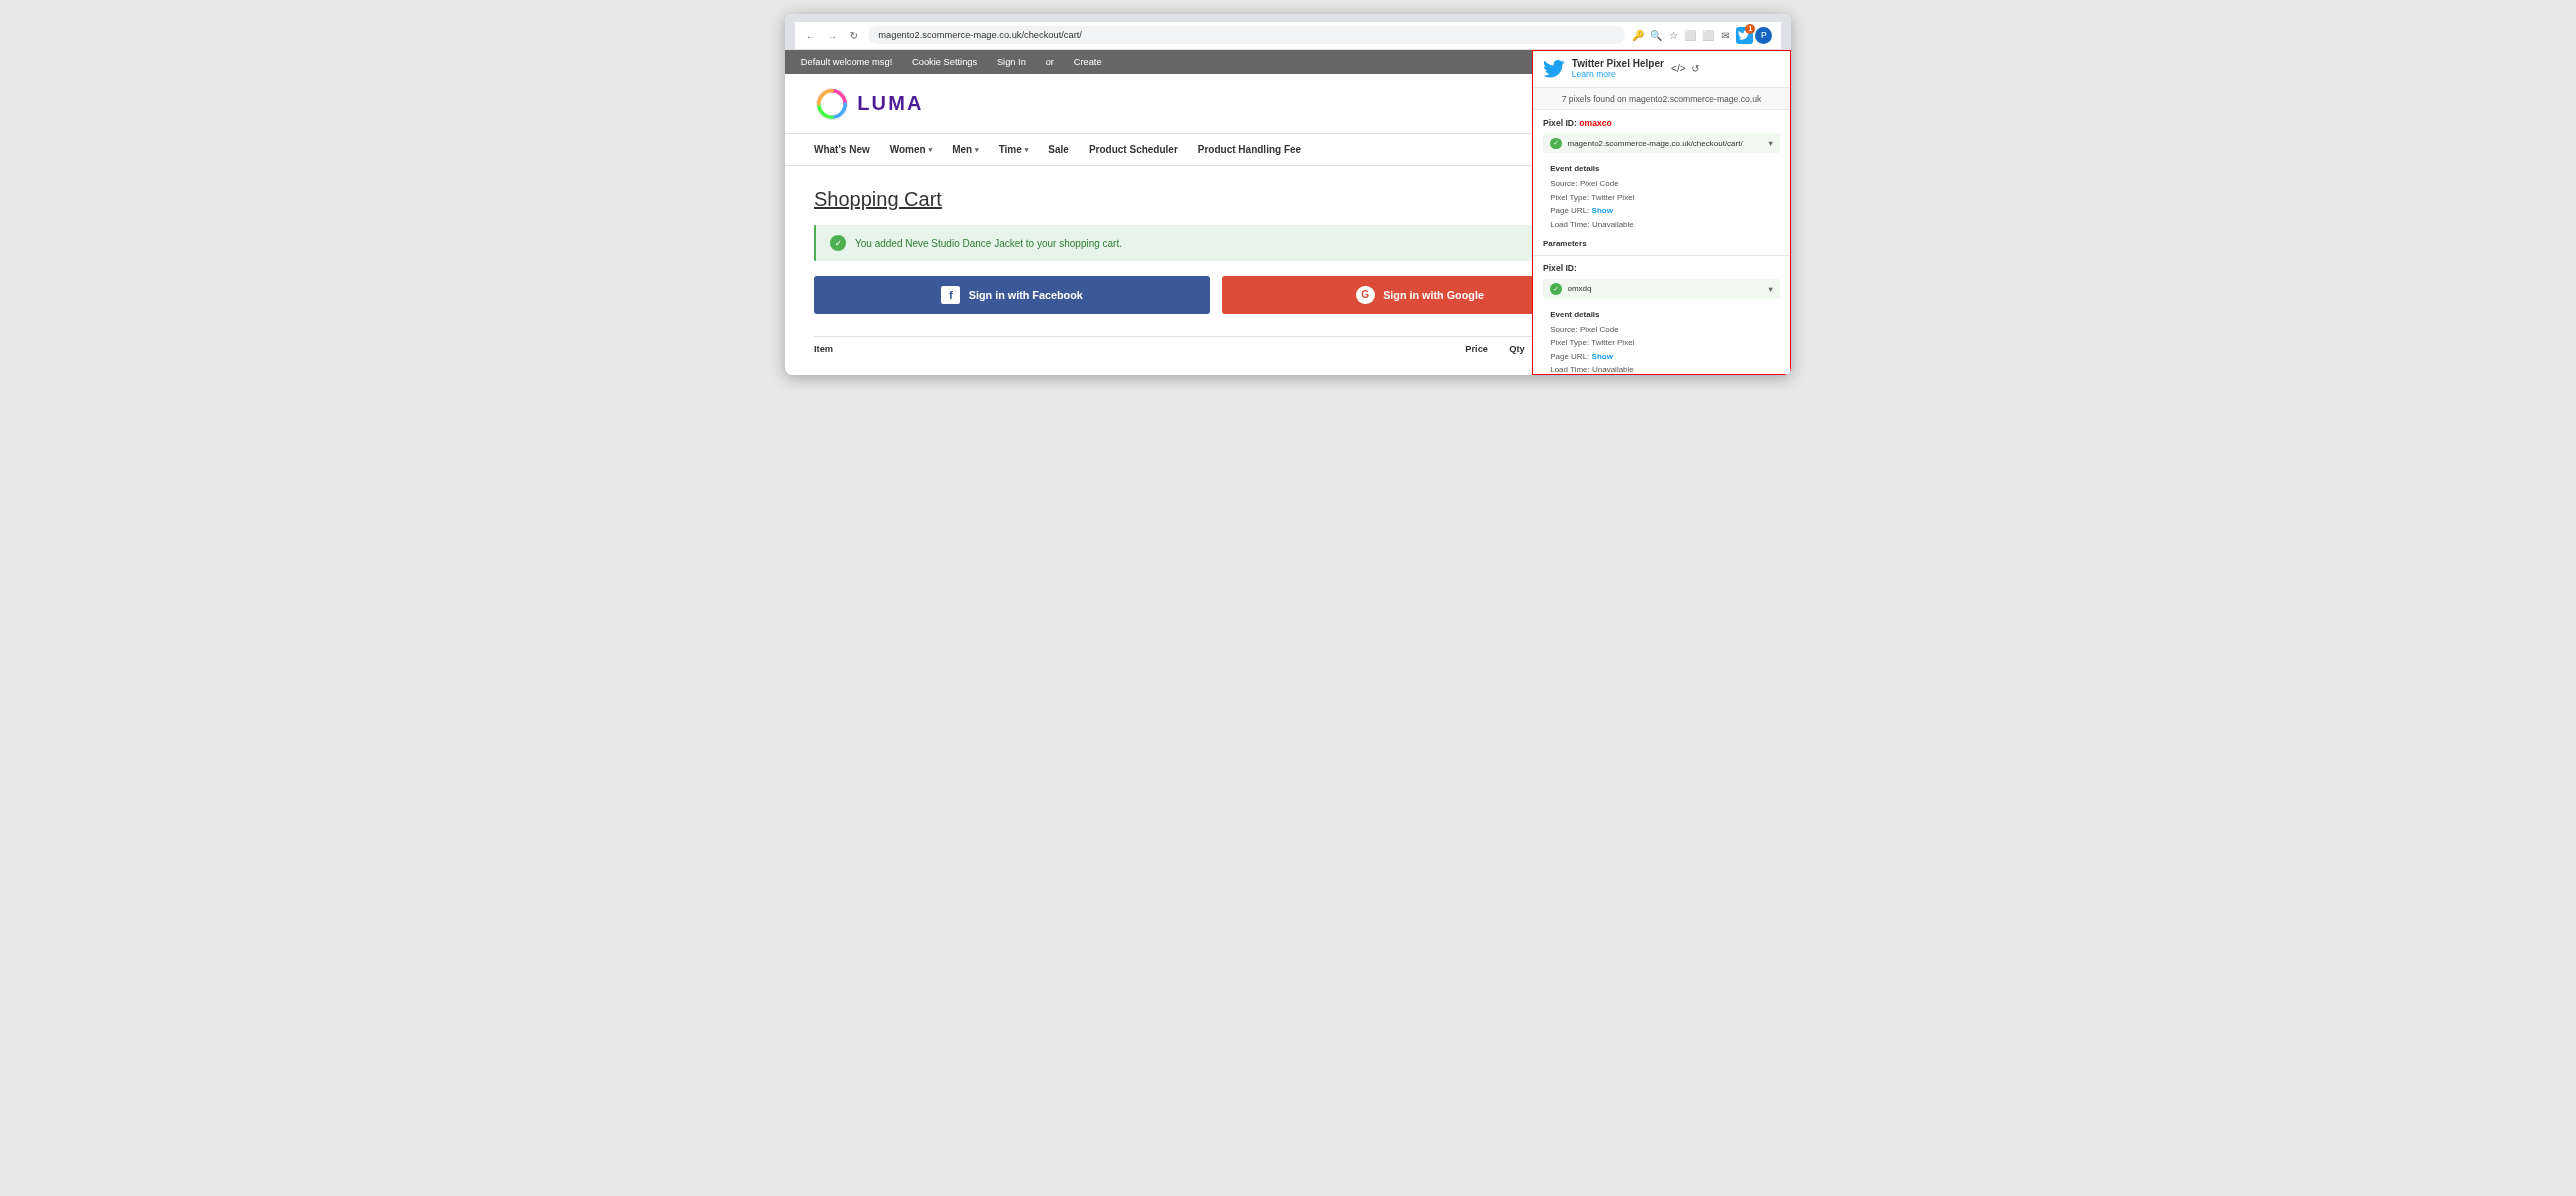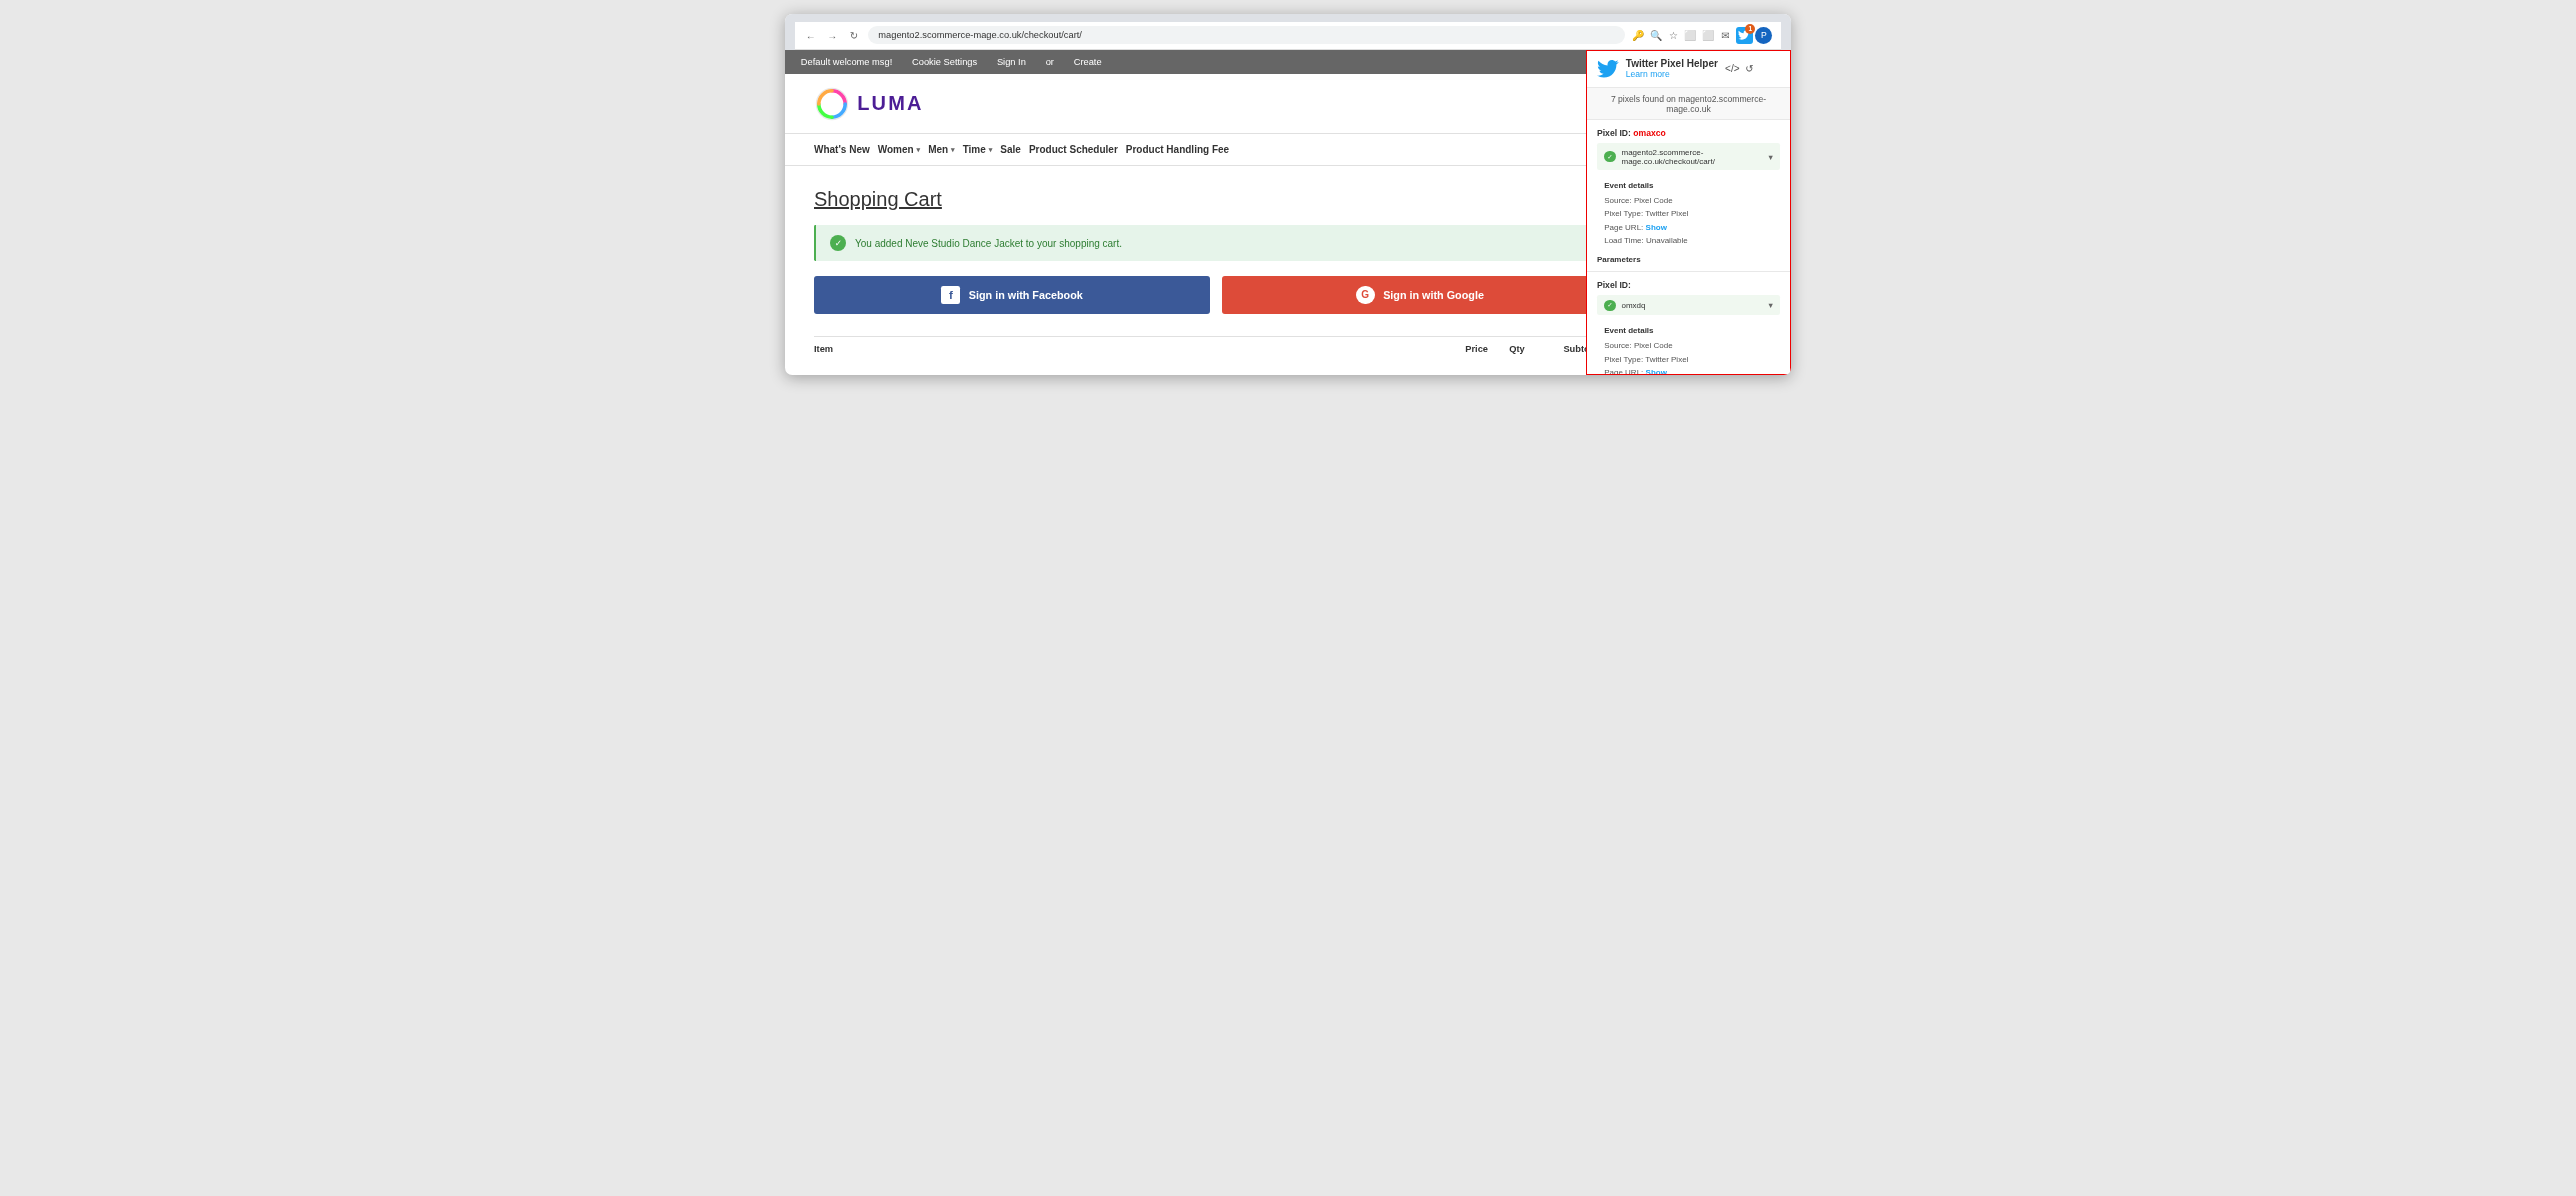--- a/index.html
+++ b/index.html
@@ -122,21 +122,21 @@
       font-weight: 700;
       letter-spacing: 2.2px;
       color: #4c1d95;
     }
     .site-nav {
       border-top: 0.7px solid #e0e0e0;
       border-bottom: 0.7px solid #e0e0e0;
       padding: 0 29px;
       display: flex;
       align-items: flex-end;
-      gap: 8px;
+      gap: 20px;
     }
     .nav-item {
       padding: 10px 0;
       font-size: 10px;
       font-weight: 600;
       color: #333;
       cursor: pointer;
       display: flex;
       align-items: center;
       gap: 2.9px;
@@ -243,21 +243,21 @@
       font-size: 9.3px;
       font-weight: 700;
       color: #333;
     }
     .col-item { flex: 1; }
     .col-price { width: 72px; text-align: right; }
     .col-qty { width: 58px; text-align: center; }
     .col-subtotal { width: 72px; text-align: center; }
     
     .pixel-helper-panel {
-      width: 205px;
+      width: 259px;
       border: 1.4px solid #e00;
       background: #fff;
       position: absolute;
       right: 0;
       top: 0;
       bottom: 0;
       overflow-y: auto;
       z-index: 10;
     }
     .panel-header {

